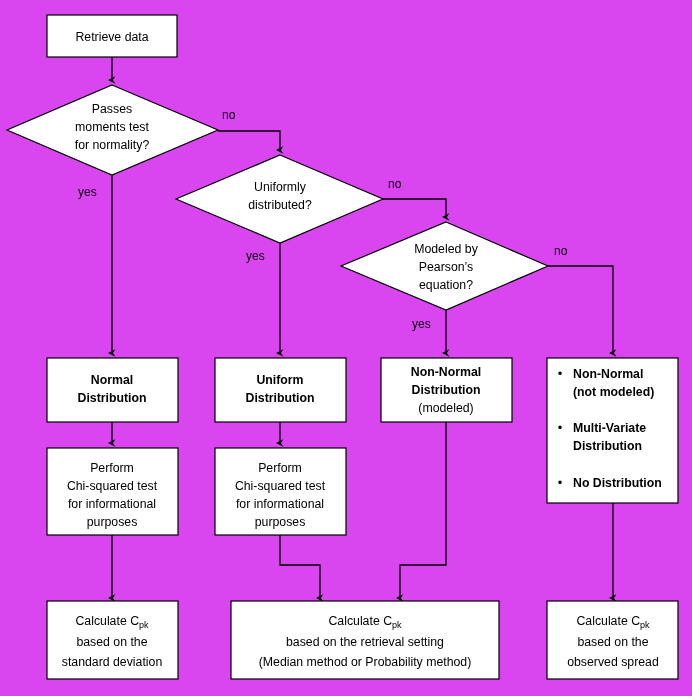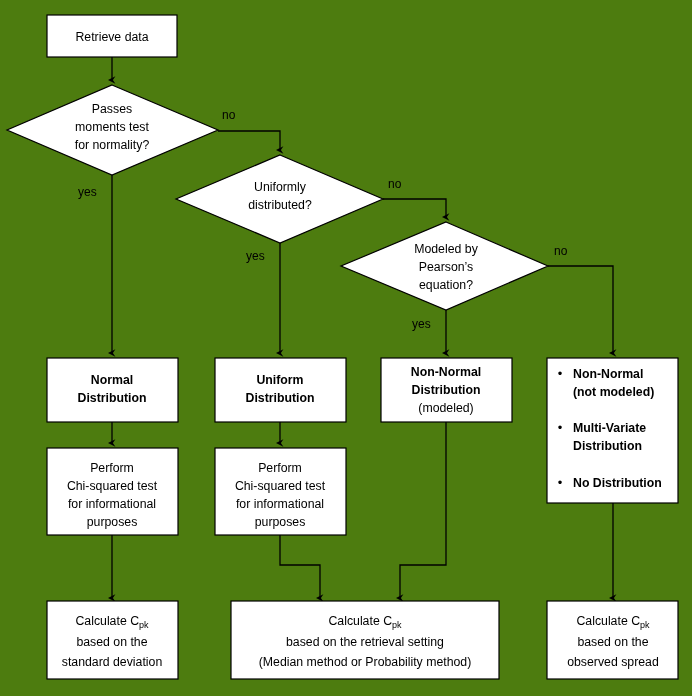--- a/index.html
+++ b/index.html
@@ -1,16 +1,16 @@
 <!DOCTYPE html>
 <html><head>
 <meta charset="utf-8">
 <style>
   html,body{margin:0;padding:0;background:#ffffff;}
-  #page{position:relative;width:692px;height:696px;background:#4d7c0f;
+  #page{position:relative;width:692px;height:696px;background:#d946ef;
         font-family:"Liberation Sans","DejaVu Sans",sans-serif;overflow:hidden;}
   svg{position:absolute;left:0;top:0;width:692px;height:696px;}
   .shape{fill:#ffffff;stroke:#000000;stroke-width:1.2;}
   .conn{stroke:#000000;stroke-width:1.3;fill:none;}
   .txt{font-family:"Liberation Sans","DejaVu Sans",sans-serif;fill:#000000;}
   .node-text{font-size:12.3px;text-anchor:middle;}
   .node-text.bold{font-weight:bold;font-size:12.3px;}
   .edge-label{font-size:12px;text-anchor:start;}
   .bullet-text{font-size:12.3px;font-weight:bold;text-anchor:start;}
   .bullet-dot{font-size:13px;text-anchor:middle;}

